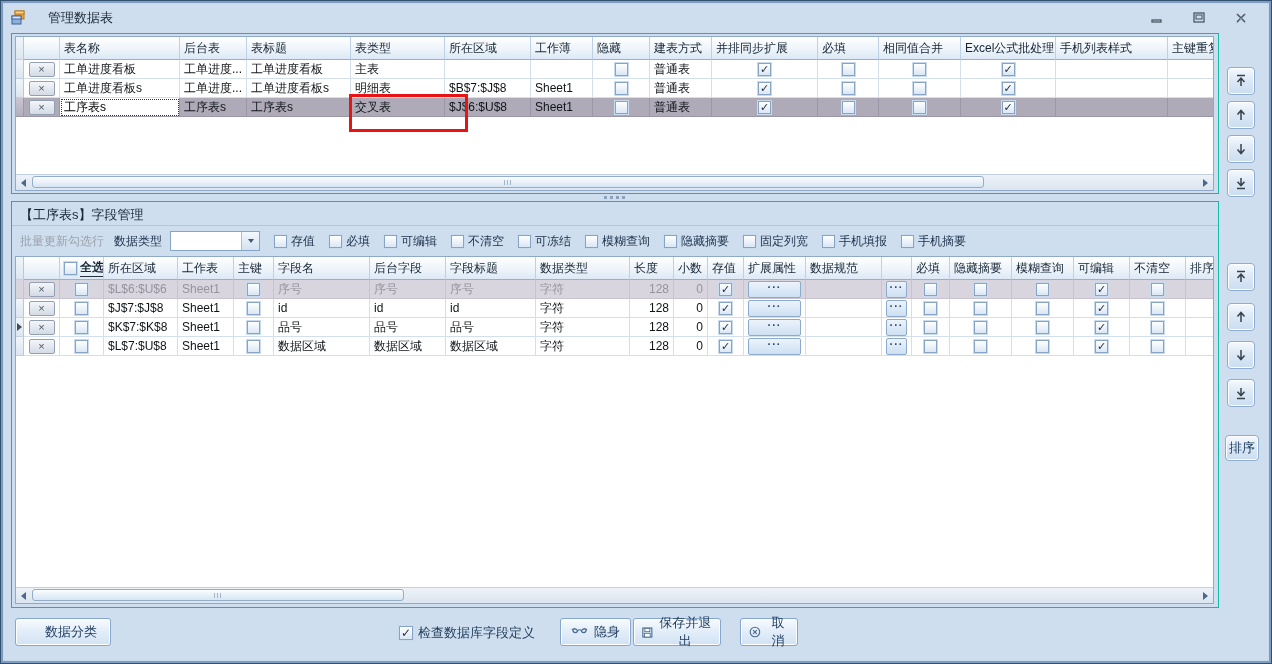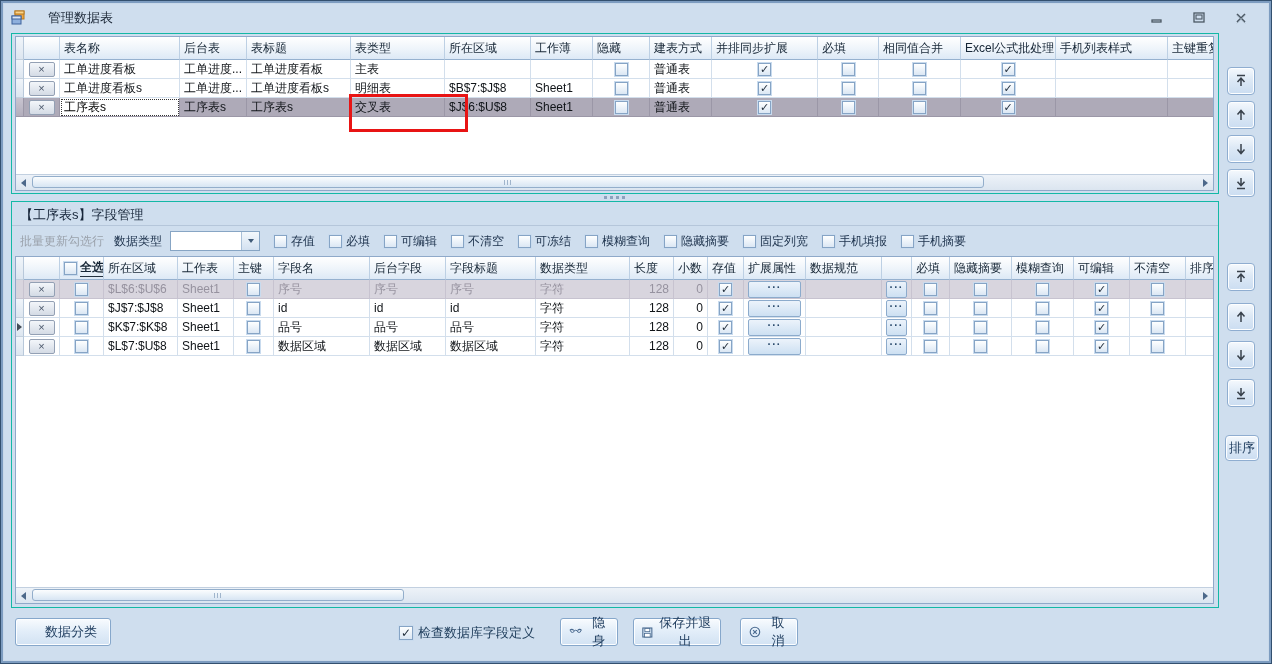--- a/index.html
+++ b/index.html
@@ -598,21 +598,21 @@
     <button class="fbtn" style="left:14px;width:96px;">
       <svg width="10" height="12" viewBox="0 0 10 12">
           <path d="M7.5 1.5 L2.5 6 L7.5 10.5" stroke="#2f5websafe" stroke-width="1.8" fill="none"></path>
         </svg>
       <span>数据分类</span>
     </button>
     <span class="fcheck">
       <span class="cb big on">✓</span>
       <span>检查数据库字段定义</span>
     </span>
-    <button class="fbtn" style="left:559px;width:58px;">
+    <button class="fbtn" style="left:559px;width:71px;">
       <svg width="17" height="12" viewBox="0 0 17 12">
           <path d="M1 4 Q3.5 1.5 6 4 M11 4 Q13.5 1.5 16 4" stroke="#4a6a8f" stroke-width="1.4" fill="none"></path>
           <path d="M2 4 a2.3 2.6 0 1 0 4.6 0 M10.4 4 a2.3 2.6 0 1 0 4.6 0 M6.6 4.5 Q8.5 3 10.4 4.5" stroke="#4a6a8f" stroke-width="1.2" fill="none"></path>
         </svg>
       <span>隐身</span>
     </button>
     <button class="fbtn" style="left:632px;width:88px;">
       <svg width="13" height="13" viewBox="0 0 13 13">
           <rect x="1" y="1" width="11" height="11" fill="#d8e8f7" stroke="#4a6a8f" stroke-width="1.3"></rect>
           <rect x="3.5" y="1.5" width="6" height="4" fill="#fff" stroke="#4a6a8f" stroke-width="1"></rect>

